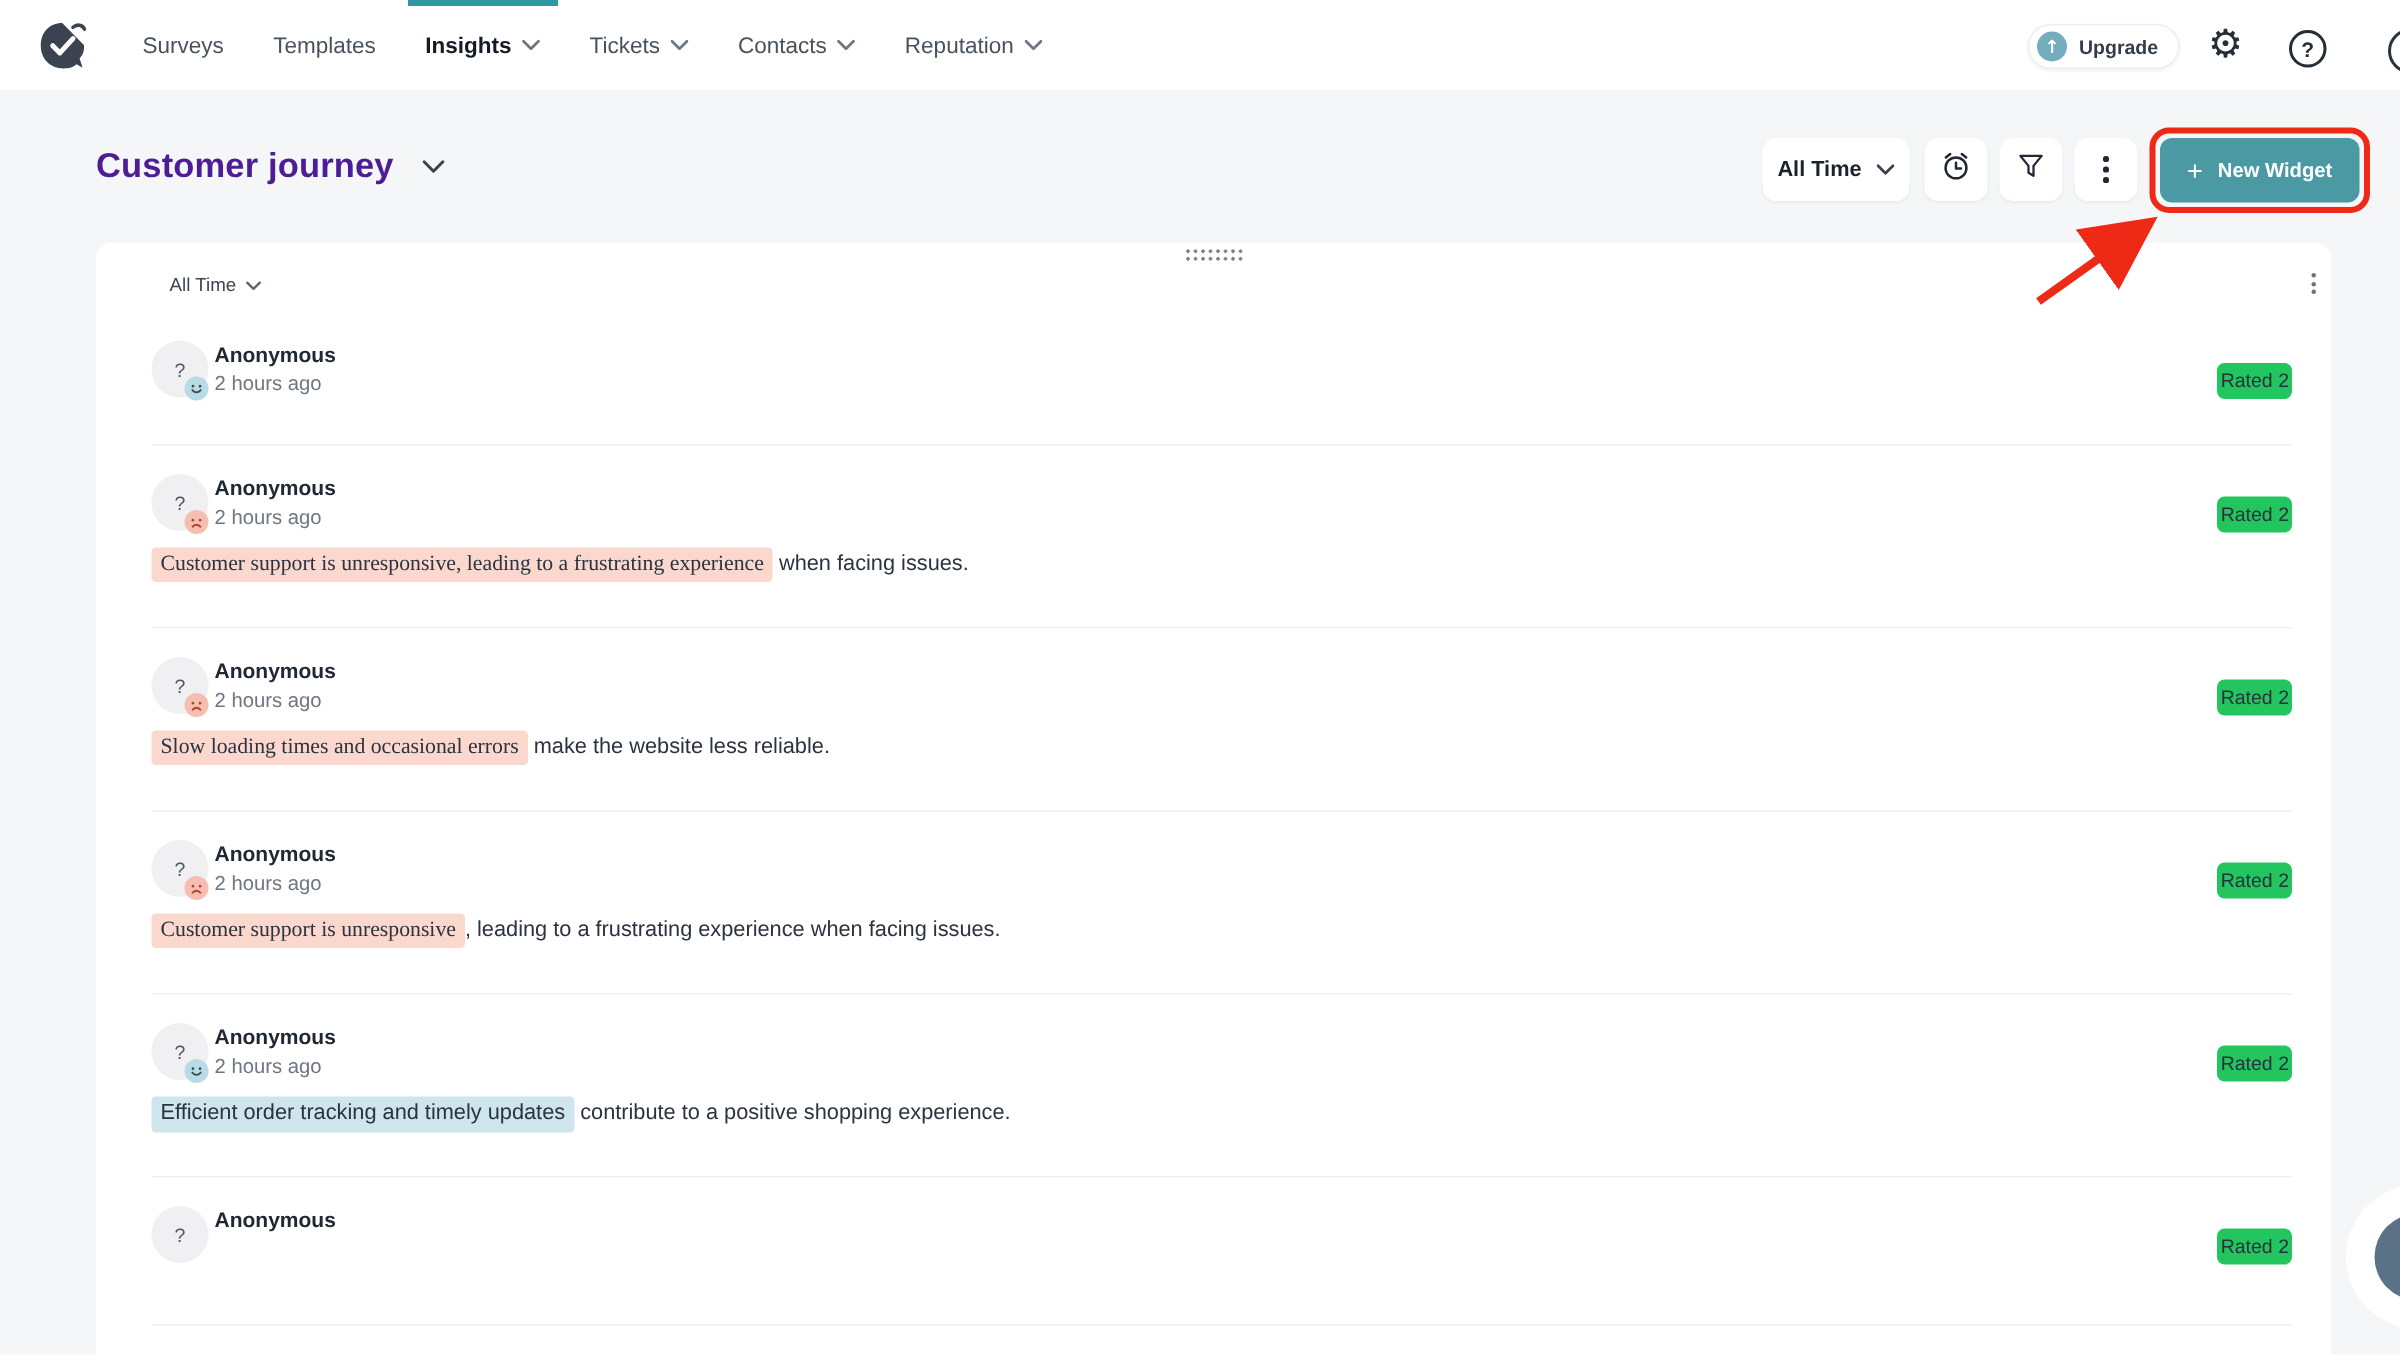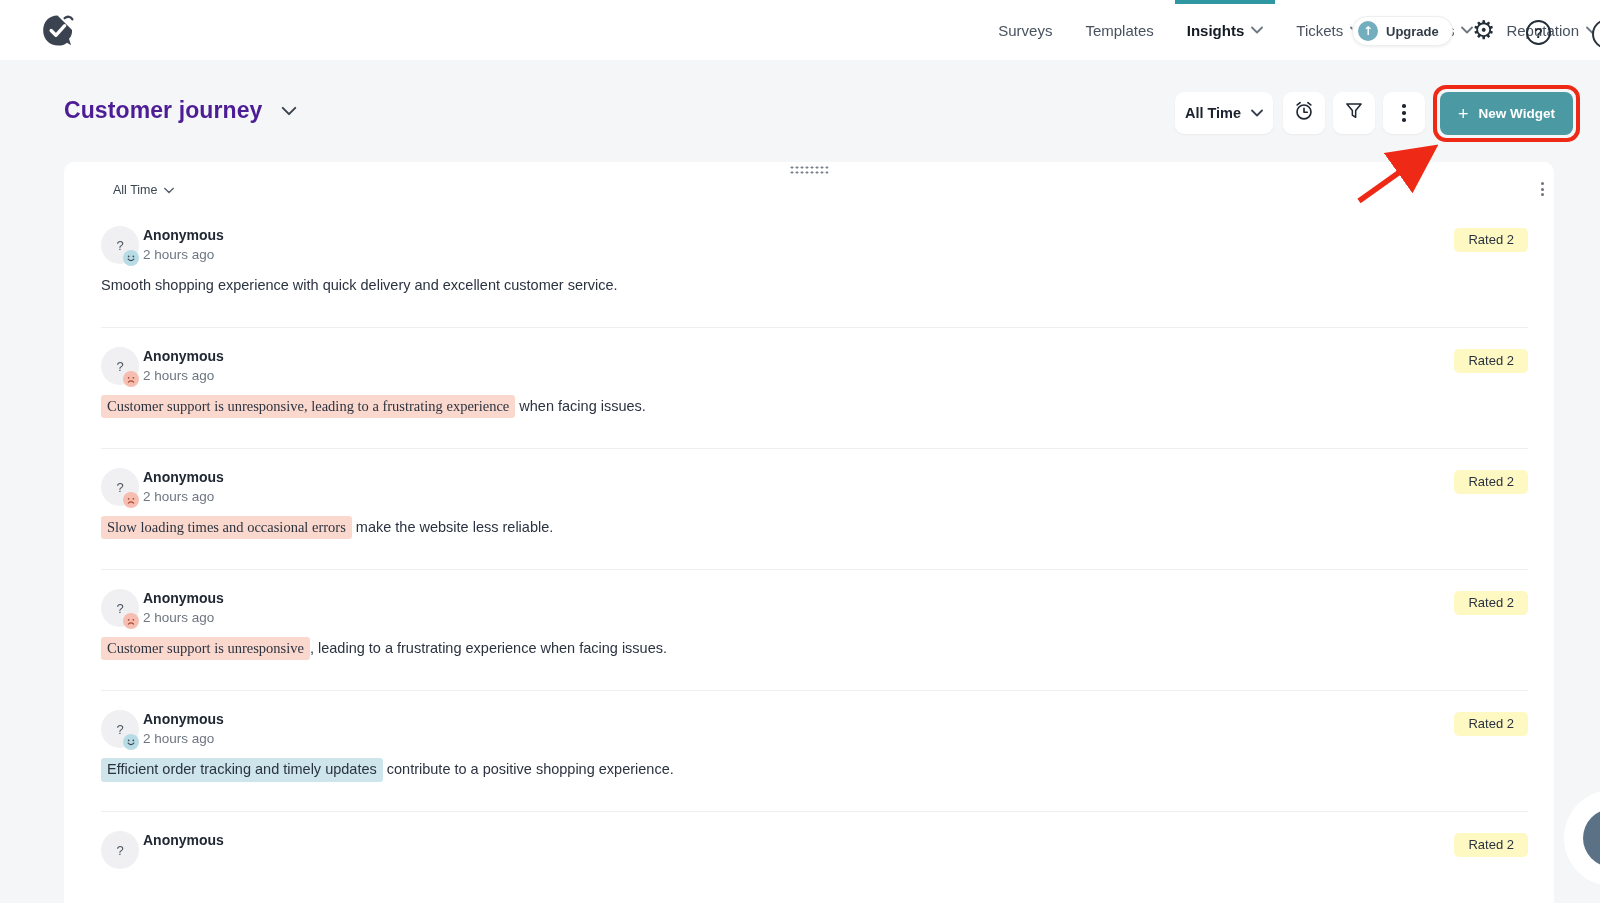--- a/index.html
+++ b/index.html
@@ -8,21 +8,21 @@
     font-family:"Liberation Sans", sans-serif;
     background:var(--page-bg, #f5f6f7);
     color:#1d2530;
     position:relative;
   }
   .glyph { font-family:"DejaVu Sans", sans-serif; }
 
   
   .topnav {
     position:absolute; top:0; left:0; width:1600px; height:60px;
-    background:#fff; display:flex; align-items:center; padding-left:40px; z-index:6;justify-content:space-between;
+    background:#fff; display:flex; align-items:center; padding-left:24px; z-index:6;
   }
   .logo { margin-right:34px; display:flex; align-items:center; cursor:pointer; }
   .nav-items { display:flex; height:60px; gap:29px; }
   .nav-item {
     position:relative; display:flex; align-items:center; gap:7px;
     font-size:15px; color:#48525f; cursor:pointer; padding:0 2px;
   }
   .nav-item .chev { color:#6d7683; display:flex; }
   .nav-item[data-active="true"] { color:#141b25; font-weight:700; }
   .nav-item[data-active="true"]::before {
@@ -120,22 +120,22 @@
   }
   .emoji[data-sentiment="positive"] { display:flex; background:var(--sentiment-positive-bg, #b7dce6); }
   .emoji[data-sentiment="negative"] { display:flex; background:var(--sentiment-negative-bg, #f6beb1); }
   .emoji svg { display:none; }
   .emoji[data-sentiment="positive"] svg.face-smile { display:block; }
   .emoji[data-sentiment="negative"] svg.face-frown { display:block; }
   .name-col { display:flex; flex-direction:column; gap:4px; padding-top:1px; }
   .resp-name { font-size:14px; font-weight:700; color:#202834; }
   .resp-time { font-size:13.5px; color:#6e7681; }
   .rated {
-    margin-left:auto; margin-top:2px; background:#fef9c3; border-radius:5px;
-    padding:4px 14px 5px; font-size:13px; color:#2a3240; white-space:nowrap;
+    margin-left:auto; margin-top:15px; background:#22c55e; border-radius:5px;
+    padding:4px 2px 5px; font-size:13px; color:#2a3240; white-space:nowrap;
   }
   .text-row { margin-top:10px; font-size:14.5px; line-height:23px; color:#2b3340; }
   .seg[data-hl="negative"] { background:var(--highlight-negative, #fbd8ce); padding:3px 6px 4px; border-radius:3px;font-family:Liberation Serif, serif; }
   .seg[data-hl="positive"] { background:var(--highlight-positive, #cde5eb); padding:3px 6px 5px; border-radius:3px; }
 
   
   .fab-halo { position:absolute; left:1564px; top:790px; width:96px; height:96px; border-radius:50%;
     background:#fff; z-index:7; }
   .fab { position:absolute; left:1583px; top:809px; width:58px; height:58px; border-radius:50%;
     background:var(--floating-button, #5b7186); z-index:8; cursor:pointer; }
@@ -292,21 +292,20 @@
           </svg>
 
         </span>
       </div>
       <div class="name-col">
         <span class="resp-name">Anonymous</span>
         <span class="resp-time">2 hours ago</span>
       </div>
       <span class="rated">Rated 2</span>
     </div>
-    <div class="text-row"><span class="seg" data-hl="none">Smooth shopping experience with quick delivery and excellent customer service.</span><span class="seg"></span></div>
   </div>
 
   <div class="item">
     <div class="item-head">
       <div class="avatar-wrap">
         <div class="avatar">
                 <span>?</span>
               </div>
         <span class="emoji" data-sentiment="negative">
 

